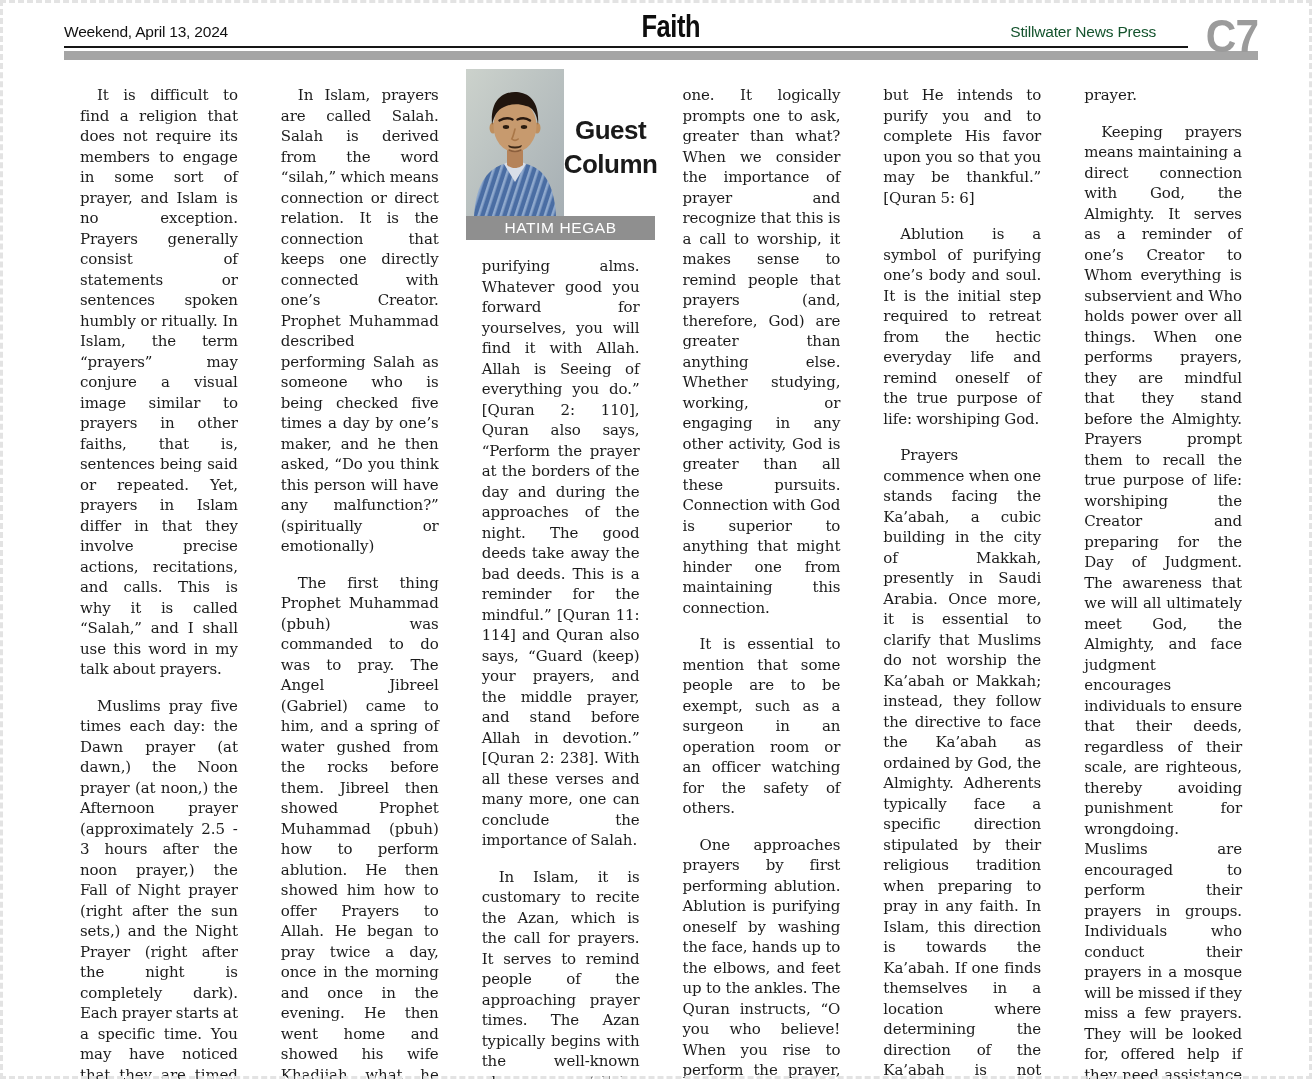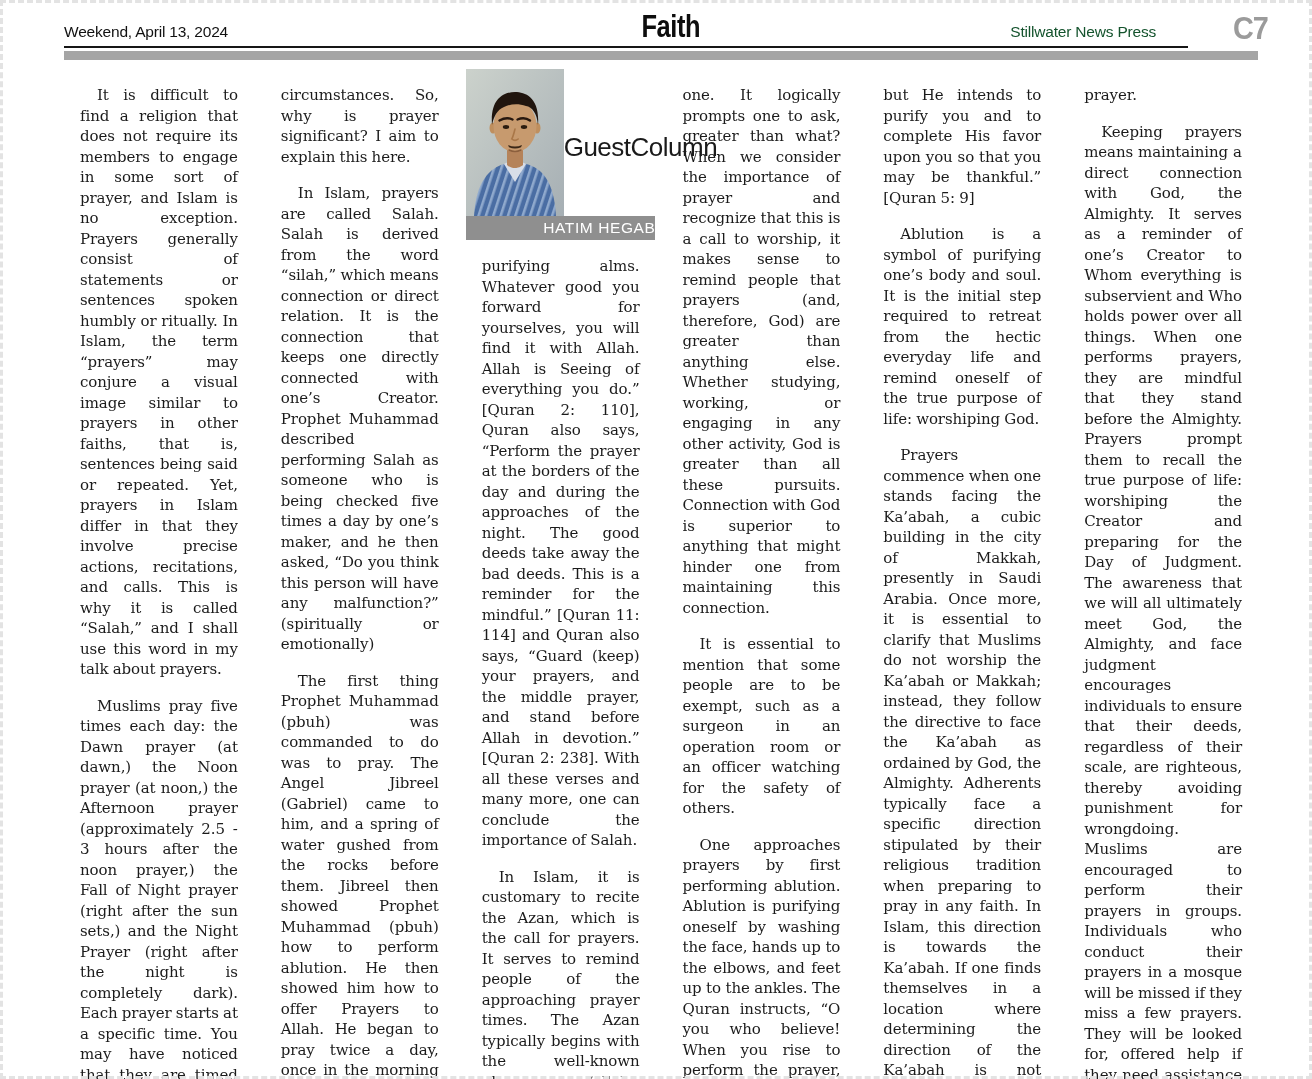--- a/index.html
+++ b/index.html
@@ -28,23 +28,23 @@
     font-family: "Liberation Sans", sans-serif;
     font-size: 31px; font-weight: 700; color: #0d0d0d; padding-left: 29px;
   }
   .mast-section .squeeze { display:inline-block; transform: scaleX(0.82); transform-origin: center; letter-spacing:-0.5px; }
   .mast-paper {
     position: absolute; right: 156px; bottom: 5px;
     font-family: "Liberation Sans", sans-serif;
     font-size: 15.5px; color: #14532d; letter-spacing: -0.2px;
   }
   .mast-pageno {
-    position: absolute; right: 44px; top: 12px;
+    position: absolute; right: 54px; top: 12px;
     font-family: "Liberation Sans", sans-serif;
-    font-size: 32px; font-weight: 700; color: var(--pageno-gray, #9b9b9b);
+    font-size: 47px; font-weight: 700; color: var(--pageno-gray, #9b9b9b);
     line-height: 1;
   }
   .mast-pageno .squeeze { display:inline-block; transform: scaleX(0.9); transform-origin: right center; letter-spacing:-1px; }
   .rule { height: 2px; background: #161616; margin: 0 124px 0 64px; }
   .graybar { height: 9px; background: var(--bar-gray, #a5a5a5); margin: 3px 54px 0 64px; }
   
   .headline {
     margin-top: 6px; height: 116px;
     text-align: center; line-height: 110px;
     font-family: "Liberation Sans", sans-serif;
@@ -67,32 +67,32 @@
     word-spacing: -0.4px;
     letter-spacing: -0.1px;
   }
   .para.indent { text-indent: 17px; }
   
   .photo-block { width: 100%; margin: 0 0 9px 0; }
   .photo-row { display: flex; height: 147px; }
   .portrait-wrap { width: 98px; height: 147px; flex: 0 0 98px; }
   .guest-label {
     flex: 1 1 auto;
-    display: flex; flex-direction: row; justify-content: center; align-items: center;
+    display: flex; flex-direction: column; justify-content: center; align-items: center;
     font-family: "Liberation Sans", sans-serif;
-    font-weight: 400; font-size: 26px; color: #1a1a1a;
+    font-weight: 700; font-size: 26px; color: #1a1a1a;
     line-height: 34px; letter-spacing: -0.5px;
     padding-top: 8px;
   }
   .caption-bar {
     height: 24px; background: var(--caption-gray, #8f8f8f);
     color: #ffffff;
     font-family: "Liberation Sans", sans-serif;
     font-size: 15.5px; letter-spacing: 0.6px;
-    display: flex; align-items: center; justify-content: flex-end;
+    display: flex; align-items: center; justify-content: center;
   }
 </style>
 </head>
 <body>
 
 <div class="page">
   <div class="masthead">
     <span class="mast-date">Weekend, April 13, 2024</span>
     <span class="mast-section"><span class="squeeze">Faith</span></span>
     <span class="mast-paper">Stillwater News Press</span>
@@ -101,21 +101,20 @@
   <div class="rule"></div>
   <div class="graybar"></div>
 
 
   <div class="columns">
       <div class="col">
         <p class="para indent">It is difficult to find a religion that does not require its members to engage in some sort of prayer, and Islam is no exception. Prayers generally consist of statements or sentences spoken humbly or ritually. In Islam, the term “prayers” may conjure a visual image similar to prayers in other faiths, that is, sentences being said or repeated. Yet, prayers in Islam differ in that they involve precise actions, recitations, and calls. This is why it is called “Salah,” and I shall use this word in my talk about prayers.</p>
         <p class="para indent">Muslims pray five times each day: the Dawn prayer (at dawn,) the Noon prayer (at noon,) the Afternoon prayer (approximately 2.5 - 3 hours after the noon prayer,) the Fall of Night prayer (right after the sun sets,) and the Night Prayer (right after the night is completely dark). Each prayer starts at a specific time. You may have noticed that they are timed by the sun’s positions (and no, Muslims do not worship nor do they revere the sun) and have a window during which it must be completed.</p>
       </div>
       <div class="col">
-        <p class="para">circumstances. So, why is prayer significant? I aim to explain this here.</p>
         <p class="para indent">In Islam, prayers are called Salah. Salah is derived from the word “silah,” which means connection or direct relation. It is the connection that keeps one directly connected with one’s Creator. Prophet Muhammad described performing Salah as someone who is being checked five times a day by one’s maker, and he then asked, “Do you think this person will have any malfunction?” (spiritually or emotionally)</p>
         <p class="para indent">The first thing Prophet Muhammad (pbuh) was commanded to do was to pray. The Angel Jibreel (Gabriel) came to him, and a spring of water gushed from the rocks before them. Jibreel then showed Prophet Muhammad (pbuh) how to perform ablution. He then showed him how to offer Prayers to Allah. He began to pray twice a day, once in the morning and once in the evening. He then went home and showed his wife Khadijah what he had learned from the Angel Jibreel.</p>
         <p class="para indent">From that time, the Prophet never went through a day without Praying.</p>
       </div>
       <div class="col">
   <div class="photo-block">
     <div class="photo-row">
       <div class="portrait-wrap">
         <svg width="98" height="147" viewBox="0 0 98 147">
           <defs>
@@ -157,21 +156,21 @@
 <p class="para">purifying alms. Whatever good you forward for yourselves, you will find it with Allah. Allah is Seeing of everything you do.” [Quran 2: 110], Quran also says, “Perform the prayer at the borders of the day and during the approaches of the night. The good deeds take away the bad deeds. This is a reminder for the mindful.” [Quran 11: 114] and Quran also says, “Guard (keep) your prayers, and the middle prayer, and stand before Allah in devotion.” [Quran 2: 238]. With all these verses and many more, one can conclude the importance of Salah.</p>
         <p class="para indent">In Islam, it is customary to recite the Azan, which is the call for prayers. It serves to remind people of the approaching prayer times. The Azan typically begins with the well-known phrase “Allahu Akbar.”</p>
         <p class="para indent">The phrase “Allahu Akbar” has been mistranslated by Muslims and non-Muslims alike. They often translate it as “God is great” or “God is greatest,” whereas it means “God is greater”! The latter translation is the correct</p>
       </div>
       <div class="col">
         <p class="para">one. It logically prompts one to ask, greater than what? When we consider the importance of prayer and recognize that this is a call to worship, it makes sense to remind people that prayers (and, therefore, God) are greater than anything else. Whether studying, working, or engaging in any other activity, God is greater than all these pursuits. Connection with God is superior to anything that might hinder one from maintaining this connection.</p>
         <p class="para indent">It is essential to mention that some people are to be exempt, such as a surgeon in an operation room or an officer watching for the safety of others.</p>
         <p class="para indent">One approaches prayers by first performing ablution. Ablution is purifying oneself by washing the face, hands up to the elbows, and feet up to the ankles. The Quran instructs, “O you who believe! When you rise to perform the prayer, wash your faces, your hands, and your arms to the elbows, and wipe your heads and your feet to the ankles. If you had intercourse, purify yourselves. If you are ill, or on a journey, or one of you returns from the toilet, or you had contact with women, and cannot find water, then purify yourselves with clean sand by wiping your faces and hands with it. Allah does not intend to burden you,</p>
       </div>
       <div class="col">
-        <p class="para">but He intends to purify you and to complete His favor upon you so that you may be thankful.” [Quran 5: 9]</p>
+        <p class="para">but He intends to purify you and to complete His favor upon you so that you may be thankful.” [Quran 5: 6]</p>
         <p class="para indent">Ablution is a symbol of purifying one’s body and soul. It is the initial step required to retreat from the hectic everyday life and remind oneself of the true purpose of life: worshiping God.</p>
         <p class="para indent">Prayers commence when one stands facing the Ka’abah, a cubic building in the city of Makkah, presently in Saudi Arabia. Once more, it is essential to clarify that Muslims do not worship the Ka’abah or Makkah; instead, they follow the directive to face the Ka’abah as ordained by God, the Almighty. Adherents typically face a specific direction stipulated by their religious tradition when preparing to pray in any faith. In Islam, this direction is towards the Ka’abah. If one finds themselves in a location where determining the direction of the Ka’abah is not possible, they may face the nearest point they believe to be in the direction of Makkah.</p>
         <p class="para indent">Muslims begin their prayers by reciting verses of the Quran. Following this, they kneel to glorify God, stand back up, and then prostrate while praising God. These actions (called Raka’ah) are repeated three to four times, depending on the specific</p>
       </div>
       <div class="col">
         <p class="para">prayer.</p>
         <p class="para indent">Keeping prayers means maintaining a direct connection with God, the Almighty. It serves as a reminder of one’s Creator to Whom everything is subservient and Who holds power over all things. When one performs prayers, they are mindful that they stand before the Almighty. Prayers prompt them to recall the true purpose of life: worshiping the Creator and preparing for the Day of Judgment. The awareness that we will all ultimately meet God, the Almighty, and face judgment encourages individuals to ensure that their deeds, regardless of their scale, are righteous, thereby avoiding punishment for wrongdoing. Muslims are encouraged to perform their prayers in groups. Individuals who conduct their prayers in a mosque will be missed if they miss a few prayers. They will be looked for, offered help if they need assistance or be visited if they are sick.</p>
         <p class="para indent">Prayers are the ultimate type of connection between one and one’s God. It can be performed at any place and between designated times. Keeping it keeps one connected with his Creator and reminds him of his purpose in life.</p>
       </div>
     </div>

